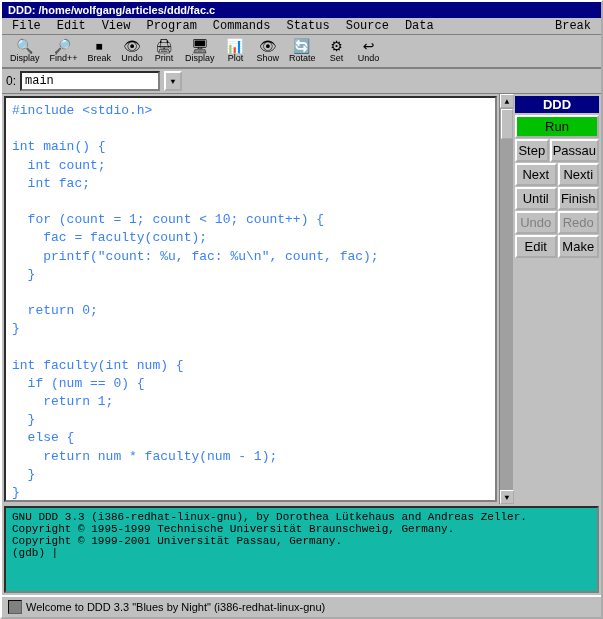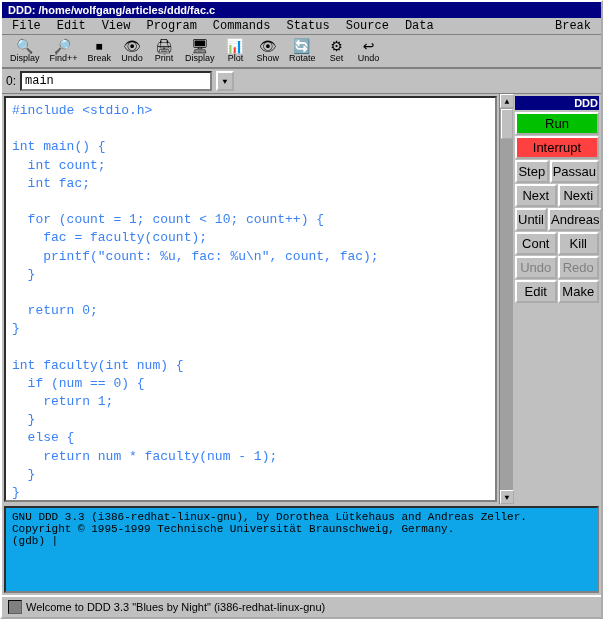--- a/index.html
+++ b/index.html
@@ -62,21 +62,21 @@
     #location-label {
       font-family: sans-serif;
       font-size: 12px;
     }
     #location-input {
       background: white;
       border: 2px inset #808080;
       font-family: 'Courier New', monospace;
       font-size: 12px;
       padding: 1px 3px;
-      width: 192px;
+      width: 140px;
     }
     #location-dropdown {
       width: 18px;
       height: 20px;
       background: #c0c0c0;
       border: 2px outset #ffffff;
       cursor: pointer;
       display: flex;
       align-items: center;
       justify-content: center;
@@ -144,23 +144,23 @@
     #button-panel {
       width: 88px;
       display: flex;
       flex-direction: column;
       padding: 2px;
       gap: 1px;
     }
     #ddd-label {
       background: #000080;
       color: white;
-      text-align: right;
-      font-family: sans-serif;
-      font-size: 11px;
+      text-align: center;
+      font-family: sans-serif;
+      font-size: 13px;
       font-weight: bold;
       padding: 1px;
       margin-bottom: 1px;
     }
     .btn-row {
       display: flex;
       gap: 1px;
     }
     .ctrl-btn {
       flex: 1;
@@ -172,21 +172,21 @@
       cursor: pointer;
       text-align: center;
       white-space: nowrap;
     }
     .ctrl-btn.run { background: #00c000; color: black; }
     .ctrl-btn.interrupt { background: #ff4040; color: black; }
     .ctrl-btn.disabled { color: #808080; }
 
     
     #output-area {
-      background: #0ea5e9;
+      background: #14b8a6;
       border: 2px inset #808080;
       margin: 2px;
       padding: 3px 6px;
       font-family: 'Courier New', monospace;
       font-size: 11px;
       color: black;
       height: 88px;
       overflow: hidden;
     }
 
@@ -352,52 +352,46 @@
         <div class="scroll-btn">▼</div>
       </div>
     </div>
 
     <div id="button-panel">
       <div id="ddd-label">DDD</div>
       <div class="btn-row">
         <button class="ctrl-btn run">Run</button>
       </div>
       <div class="btn-row">
-        <button class="ctrl-btn interrupt">Interrupt</button>
-      </div>
-      <div class="btn-row">
         <button class="ctrl-btn">Step</button>
         <button class="ctrl-btn">Passau</button>
       </div>
       <div class="btn-row">
         <button class="ctrl-btn">Next</button>
         <button class="ctrl-btn">Nexti</button>
       </div>
       <div class="btn-row">
         <button class="ctrl-btn">Until</button>
-        <button class="ctrl-btn">Andreas</button>
-      </div>
-      <div class="btn-row">
-        <button class="ctrl-btn">Cont</button>
-        <button class="ctrl-btn">Kill</button>
+        <button class="ctrl-btn">Finish</button>
       </div>
       <div class="btn-row">
         <button class="ctrl-btn disabled">Undo</button>
         <button class="ctrl-btn disabled">Redo</button>
       </div>
       <div class="btn-row">
         <button class="ctrl-btn">Edit</button>
         <button class="ctrl-btn">Make</button>
       </div>
     </div>
   </div>
 
   <div id="output-area">
     <div>GNU DDD 3.3 (i386-redhat-linux-gnu), by Dorothea Lütkehaus and Andreas Zeller.</div>
     <div>Copyright © 1995-1999 Technische Universität Braunschweig, Germany.</div>
+    <div>Copyright © 1999-2001 Universität Passau, Germany.</div>
     <div>(gdb) |</div>
   </div>
 
   <div id="bottom-bar">
     <div id="status-icon"></div>
     <span>Welcome to DDD 3.3 "Blues by Night" (i386-redhat-linux-gnu)</span>
   </div>
 </div>
 
 </body></html>

